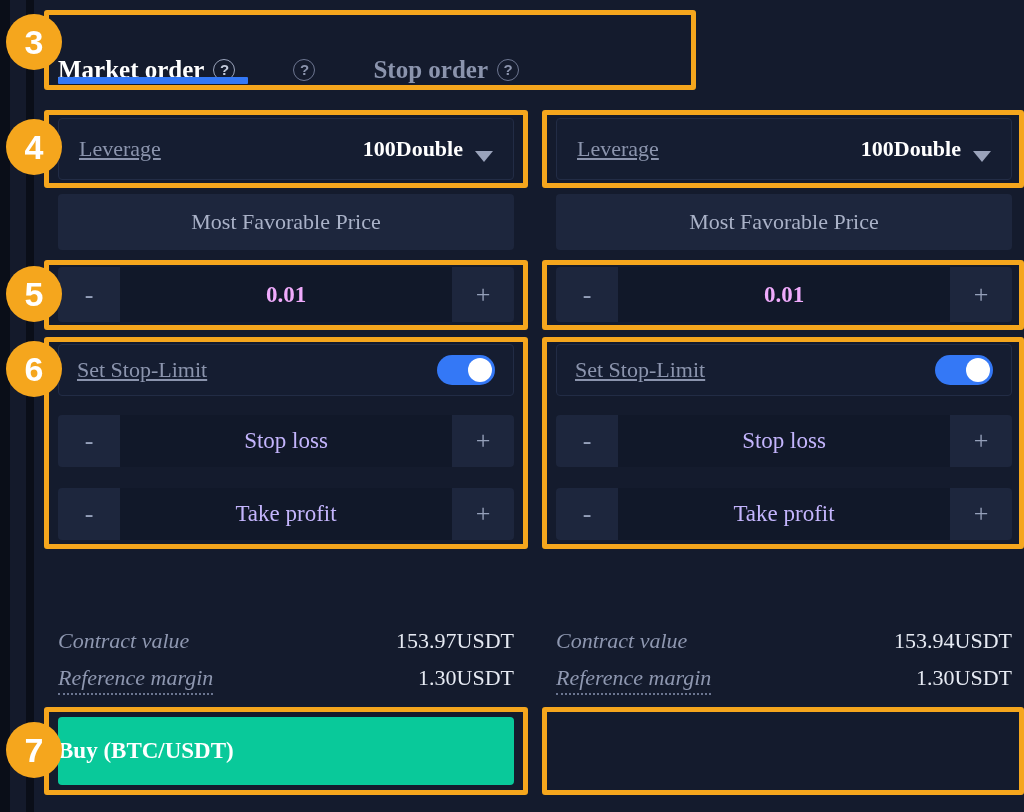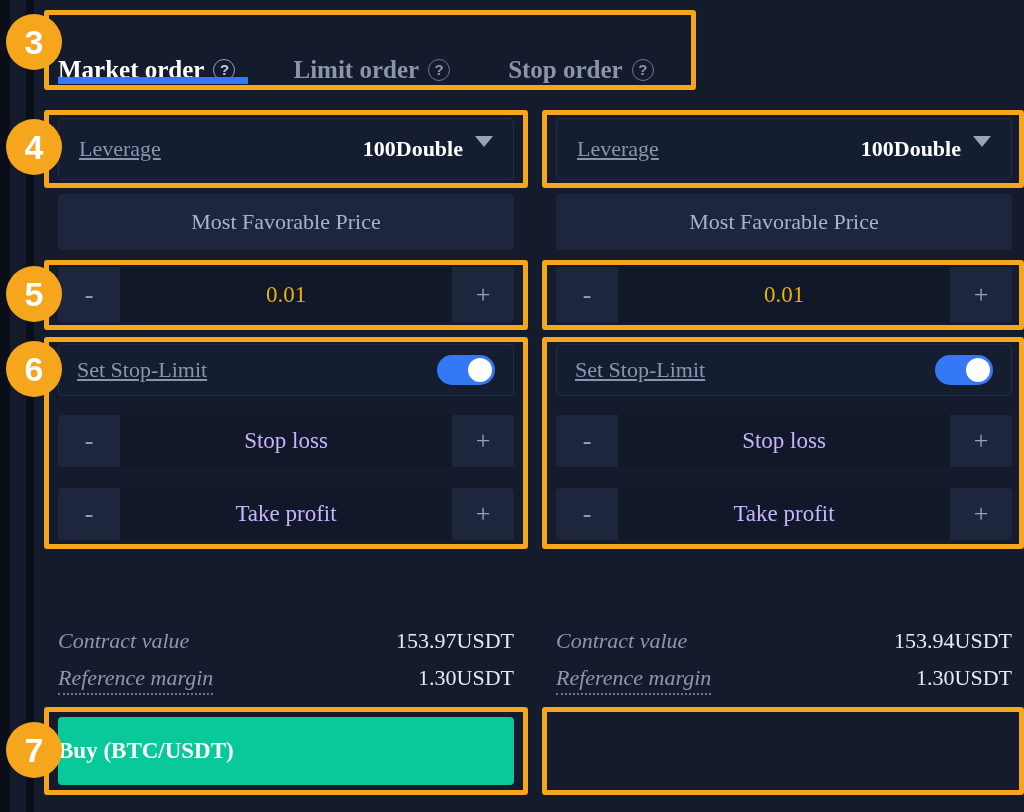--- a/index.html
+++ b/index.html
@@ -39,36 +39,36 @@
                    background:#3478f6; border-radius:1px; }
 
   
   .field {
     position:absolute; background:#151d31;
     border:1px solid #222c45; border-radius:4px;
     display:flex; align-items:center;
   }
   .field-label { color:#8b94ad; font-size:22px;text-decoration:underline; }
   .field-value { color:#ffffff; font-size:22px; font-weight:700; display:flex;
-                 align-items:flex-start; gap:12px;font-family:Liberation Serif, serif; }
+                 align-items:flex-end; gap:12px;font-family:Liberation Serif, serif; }
   .caret { width:0;height:0; border-left:9px solid transparent;
            border-right:9px solid transparent; border-top:11px solid #9aa3bb; }
 
   .soft-btn {
     position:absolute; background:#1d263d; border-radius:4px;
     display:flex; align-items:center; justify-content:center;
     color:#aab2c8; font-size:22px;
   }
 
   
   .stepper { position:absolute; display:flex; align-items:stretch; border-radius:4px; overflow:hidden; }
   .step-btn { width:62px; background:#1d263d; color:#95a0ba; font-size:26px;
               display:flex; align-items:center; justify-content:center; }
   .step-mid { flex:1; background:#111829; display:flex; align-items:center;
-              justify-content:center; color:#eab308; font-size:23px; font-weight:400; }
+              justify-content:center; color:#f0abfc; font-size:23px; font-weight:700; }
   .step-mid.ph { color:#c4b5fd; font-weight:400; }
 
   
   .toggle-row { position:absolute; background:#151d31; border:1px solid #222c45;
                 border-radius:4px; display:flex; align-items:center;
                 justify-content:space-between; padding:0 18px; }
   .toggle { width:58px; height:30px; border-radius:15px; background:#3478f6;
             position:relative; }
   .toggle .knob { position:absolute; top:3px; right:3px; width:24px; height:24px;
                   border-radius:50%; background:#fff; }
@@ -109,21 +109,20 @@
   <div class="rail-b"></div>
   <div class="rail-c"></div>
   <div class="panel"></div>
 
   <div class="tabs-row">
     <div class="tab active">
       <span>Market order</span>
       <span class="qm">?</span>
     </div>
     <div class="tab">
-      <span>Limit order</span>
       <span class="qm">?</span>
     </div>
     <div class="tab">
       <span>Stop order</span>
       <span class="qm">?</span>
     </div>
   </div>
   <div class="tab-underline"></div>
 
   <div class="field" style="left:58px; top:118px; width:456px; height:62px; padding:0 20px; justify-content:space-between;">

